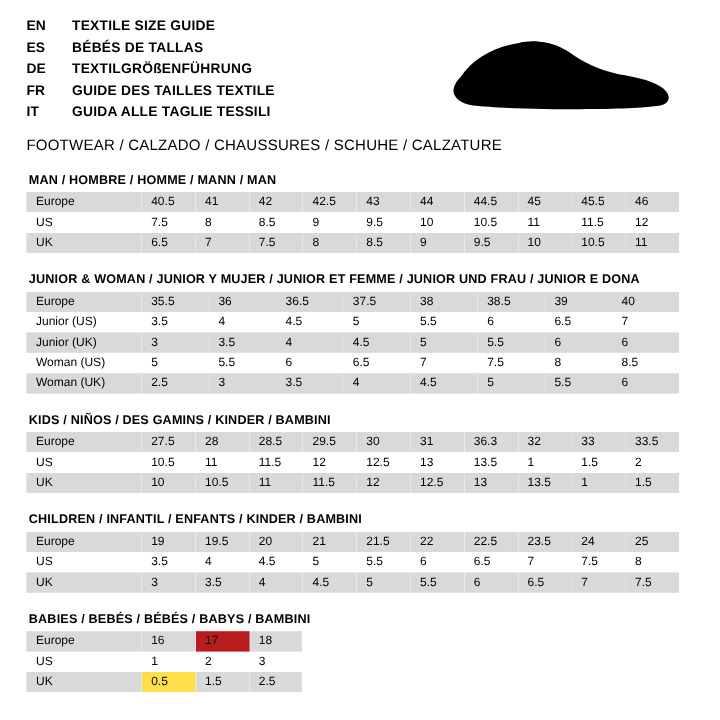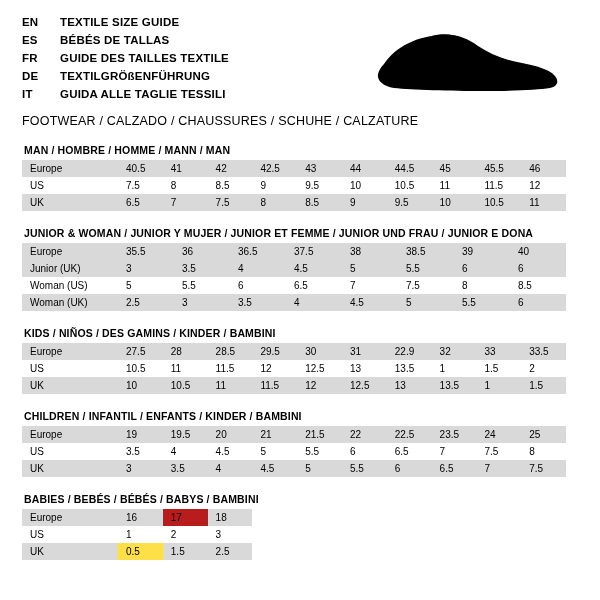--- a/index.html
+++ b/index.html
@@ -108,26 +108,26 @@
       <tbody>
         <tr>
           <td class="lang-code">EN</td>
           <td class="lang-title">TEXTILE SIZE GUIDE</td>
         </tr>
         <tr>
           <td class="lang-code">ES</td>
           <td class="lang-title">BÉBÉS DE TALLAS</td>
         </tr>
         <tr>
+          <td class="lang-code">DE</td>
+          <td class="lang-title">TEXTILGRÖßENFÜHRUNG</td>
+        </tr>
+        <tr>
           <td class="lang-code">FR</td>
           <td class="lang-title">GUIDE DES TAILLES TEXTILE</td>
-        </tr>
-        <tr>
-          <td class="lang-code">DE</td>
-          <td class="lang-title">TEXTILGRÖßENFÜHRUNG</td>
         </tr>
         <tr>
           <td class="lang-code">IT</td>
           <td class="lang-title">GUIDA ALLE TAGLIE TESSILI</td>
         </tr>
       </tbody>
     </table>
 
     <div class="shoe-wrap">
       <svg width="190" height="76" viewBox="0 0 190 76" xmlns="http://www.w3.org/2000/svg">
@@ -194,20 +194,31 @@
           <td class="rowlabel">Europe</td>
           <td>35.5</td>
           <td>36</td>
           <td>36.5</td>
           <td>37.5</td>
           <td>38</td>
           <td>38.5</td>
           <td>39</td>
           <td>40</td>
         </tr>
+        <tr class="plain">
+          <td class="rowlabel">Junior (US)</td>
+          <td>3.5</td>
+          <td>4</td>
+          <td>4.5</td>
+          <td>5</td>
+          <td>5.5</td>
+          <td>6</td>
+          <td>6.5</td>
+          <td>7</td>
+        </tr>
         <tr class="shaded">
           <td class="rowlabel">Junior (UK)</td>
           <td>3</td>
           <td>3.5</td>
           <td>4</td>
           <td>4.5</td>
           <td>5</td>
           <td>5.5</td>
           <td>6</td>
           <td>6</td>
@@ -243,21 +254,21 @@
     <table class="size">
       <tbody>
         <tr class="shaded">
           <td class="rowlabel">Europe</td>
           <td>27.5</td>
           <td>28</td>
           <td>28.5</td>
           <td>29.5</td>
           <td>30</td>
           <td>31</td>
-          <td>22.9</td>
+          <td>36.3</td>
           <td>32</td>
           <td>33</td>
           <td>33.5</td>
         </tr>
         <tr class="plain">
           <td class="rowlabel">US</td>
           <td>10.5</td>
           <td>11</td>
           <td>11.5</td>
           <td>12</td>

